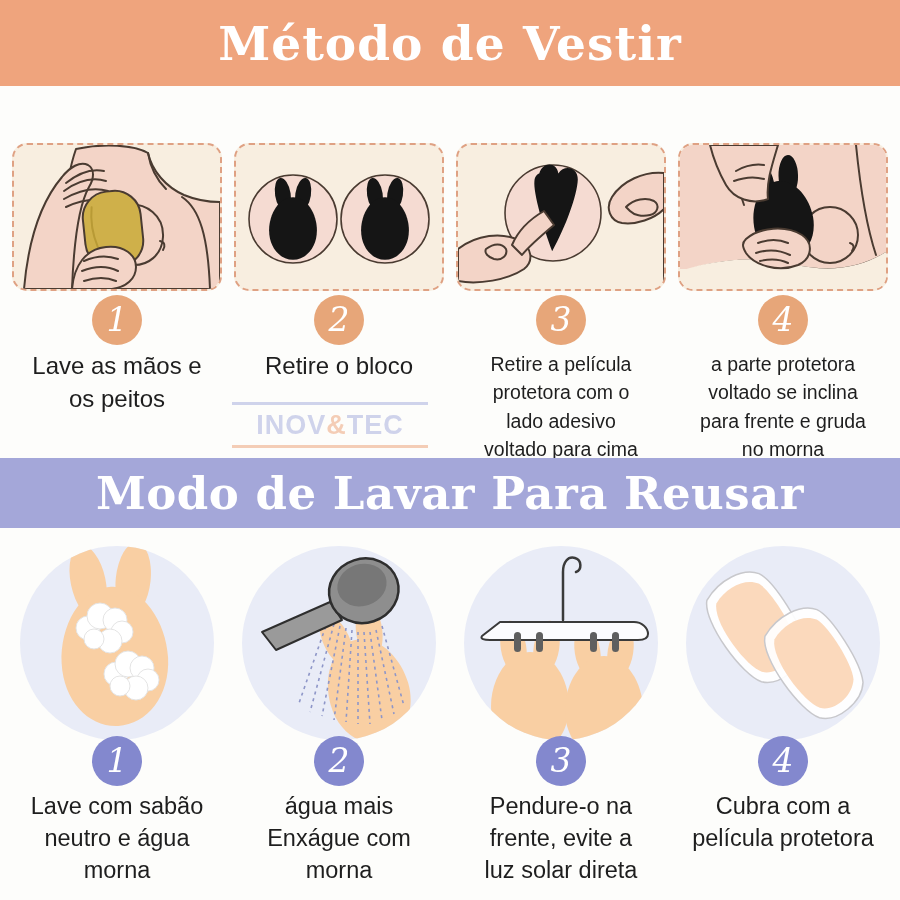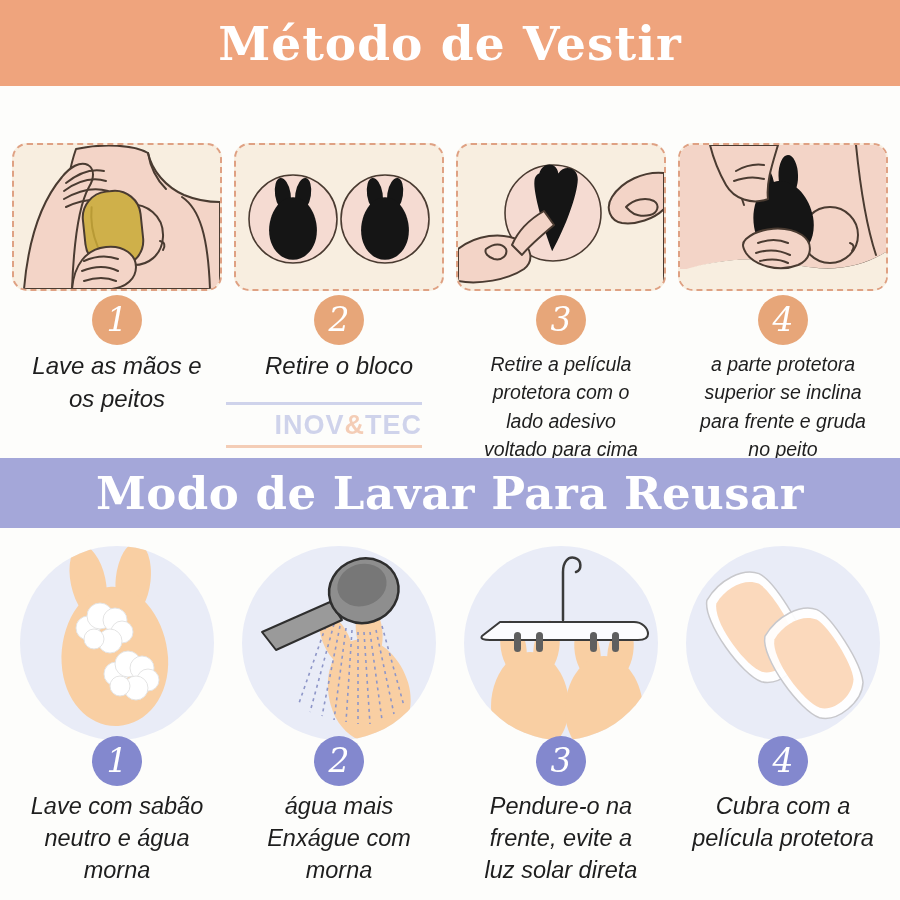--- a/index.html
+++ b/index.html
@@ -27,25 +27,25 @@
   .panel{width:100%;height:148px;box-sizing:border-box;background:var(--panel_bg);
          border:2px dashed var(--panel_border);border-radius:15px;overflow:hidden;}
   .panel svg{display:block;width:100%;height:100%;}
   .wash-circle{width:194px;height:194px;border-radius:50%;background:var(--wash_circle_bg);overflow:hidden;}
   .wash-circle svg{display:block;width:100%;height:100%;}
   .badge{width:50px;height:50px;border-radius:50%;display:flex;align-items:center;justify-content:center;
          font-family:"DejaVu Serif","Liberation Serif",serif;font-style:italic;color:#fff;font-size:33px;line-height:1;
          padding-bottom:2px;box-sizing:border-box;}
   .badge-peach{background:var(--peach_badge);margin-top:4px;}
   .badge-lavender{background:var(--lavender_badge);margin-top:-4px;}
-  .caption{margin-top:5px;text-align:center;color:var(--text);font-style:italic;}
+  .caption{margin-top:5px;text-align:center;color:var(--text);}
   .cap-lg{font-size:24px;line-height:1.36;}
   .cap-sm{font-size:19.5px;line-height:1.46;}
   .cap-wash{font-size:23.5px;line-height:1.36;}
-  .watermark{position:absolute;top:402px;left:226px;width:196px;text-align:right;
+  .watermark{position:absolute;top:402px;left:232px;width:196px;text-align:center;
              border-top:3px solid var(--watermark_blue);border-bottom:3px solid var(--watermark_orange);
              padding:5px 0 4px 0;font-weight:bold;font-size:27px;letter-spacing:1px;opacity:.85;}
   .wm-blue{color:var(--watermark_blue);}
   .wm-amp{color:var(--watermark_orange);}
   .ln{stroke:var(--outline);stroke-width:2;fill:none;stroke-linecap:round;stroke-linejoin:round;}
   .sk{fill:var(--skin);stroke:var(--outline);stroke-width:2;stroke-linejoin:round;}
 </style>
 </head>
 <body>
 
@@ -151,23 +151,23 @@
           <path class="ln" d="M56,26 q14,-8 28,-6 M54,36 q16,-6 30,-2" stroke-width="1.6"></path>
           <path class="sk" d="M66,94 C80,82 106,80 122,90 C134,98 132,114 118,120 C98,128 74,120 66,108 C62,101 62,98 66,94 Z"></path>
           <path class="ln" d="M78,98 q16,-6 30,0 M76,108 q18,-6 34,2 M80,116 q16,-4 28,2" stroke-width="1.6"></path>
         </svg>
       </div>
       <div class="badge badge-peach">
           <span>4</span>
         </div>
       <div class="caption cap-sm">
         <div>a parte protetora</div>
-        <div>superior se inclina</div>
+        <div>voltado se inclina</div>
         <div>para frente e gruda</div>
-        <div>no peito</div>
+        <div>no morna</div>
       </div>
     </div>
   </section>
 
   <div class="watermark">
     <span class="wm-blue">INOV</span><span class="wm-amp">&amp;</span><span class="wm-blue">TEC</span>
   </div>
 
   <header class="banner banner-wash">
     <h1>Modo de Lavar Para Reusar</h1>

